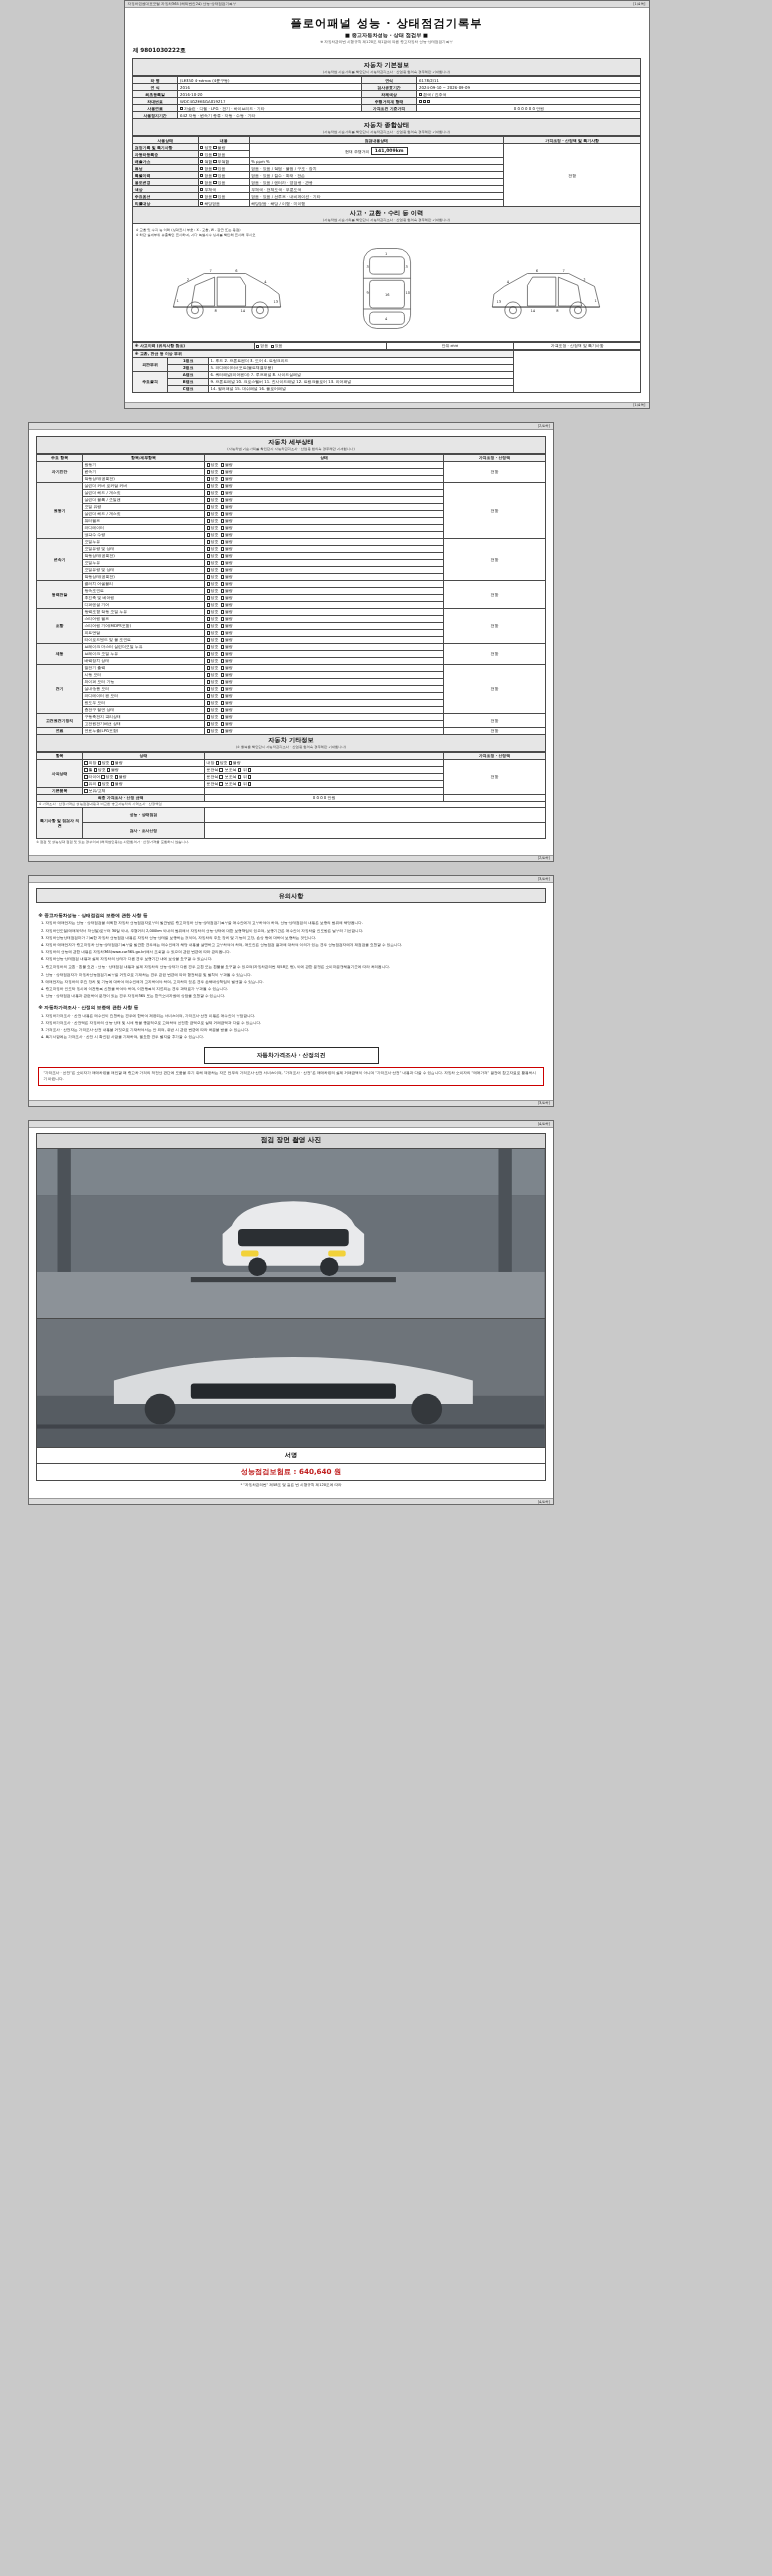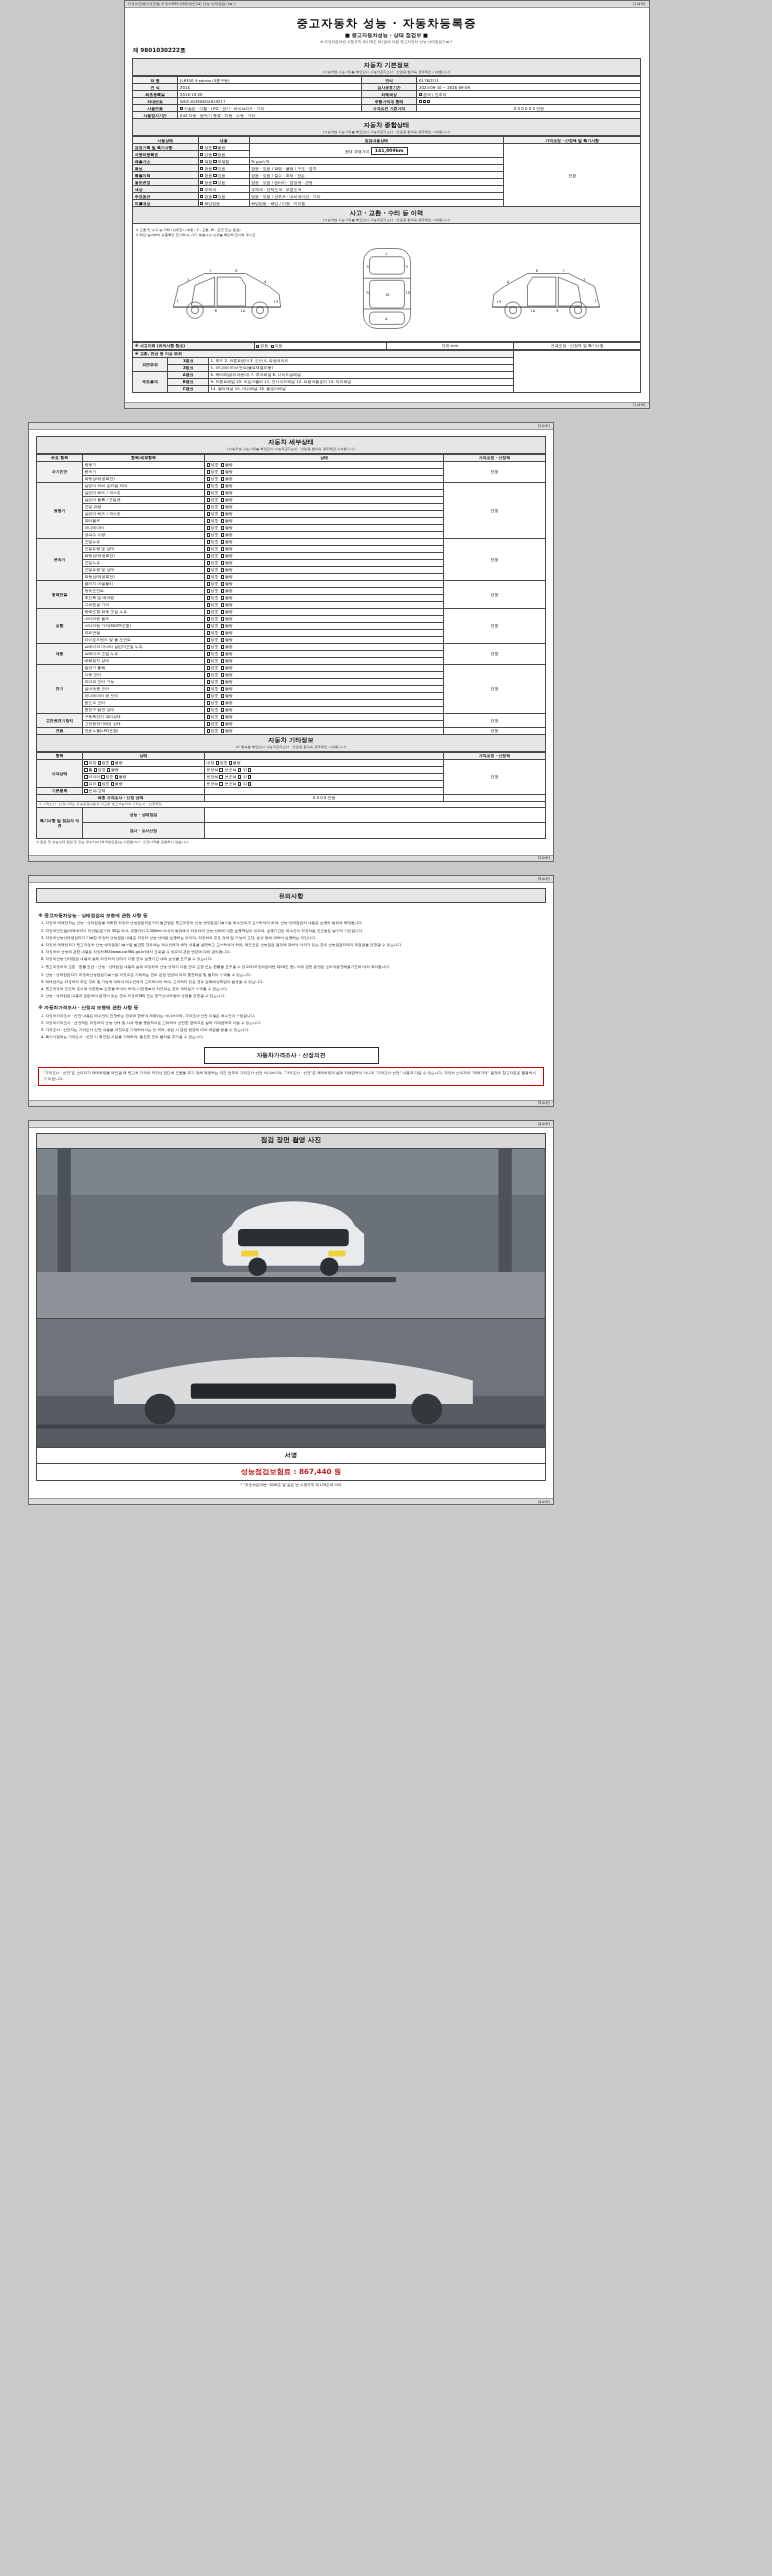--- a/index.html
+++ b/index.html
@@ -65,21 +65,21 @@
 </head>
 <body>
 
 <div class="page">
   <div class="topbar">
     <span>자동차민원대표포털 자동차365 (해외법인24) 성능·상태점검기록부</span>
     <span>[1/4쪽]</span>
   </div>
 
   <div class="sheetpad">
-    <div class="doc-title">중고자동차 성능 · 자동차등록증</div>
+    <div class="doc-title">플로어패널 성능 · 상태점검기록부</div>
     <div class="doc-sub">■ 중고자동차성능 · 상태 점검부 ■</div>
     <div class="doc-sub2">※ 자동차관리법 시행규칙 제120조 제1항에 따른 중고자동차 성능·상태점검기록부</div>
     <div class="vin-line">제 9801030222호</div>
 
     <div class="sechead">
       <span>자동차 기본정보</span>
       <small>(자동차법 기준가치를 확인단지 자동차관리조사 · 산업용 협의숙 경주체만 기재합니다)</small>
     </div>
     <table>
       <tbody>
@@ -647,18 +647,18 @@
             <circle cx="240" cy="176" r="30"></circle>
             <circle cx="760" cy="176" r="30"></circle>
           </g>
         <g fill="#24282c">
             <rect x="300" y="126" width="400" height="30" rx="6"></rect>
           </g>
         <rect x="0" y="206" width="990" height="8" fill="#40444a"></rect>
       </svg>
     </div>
     <div class="sig">서명</div>
-    <div class="price">성능점검보험료 : 867,440 원</div>
+    <div class="price">성능점검보험료 : 640,640 원</div>
     <div class="tinyc">* "자동차관리법" 제58조 및 같은 법 시행규칙 제120조에 따라</div>
   </div>
   <div class="bot">[4/4쪽]</div>
 </div>
 
 
 </body></html>

